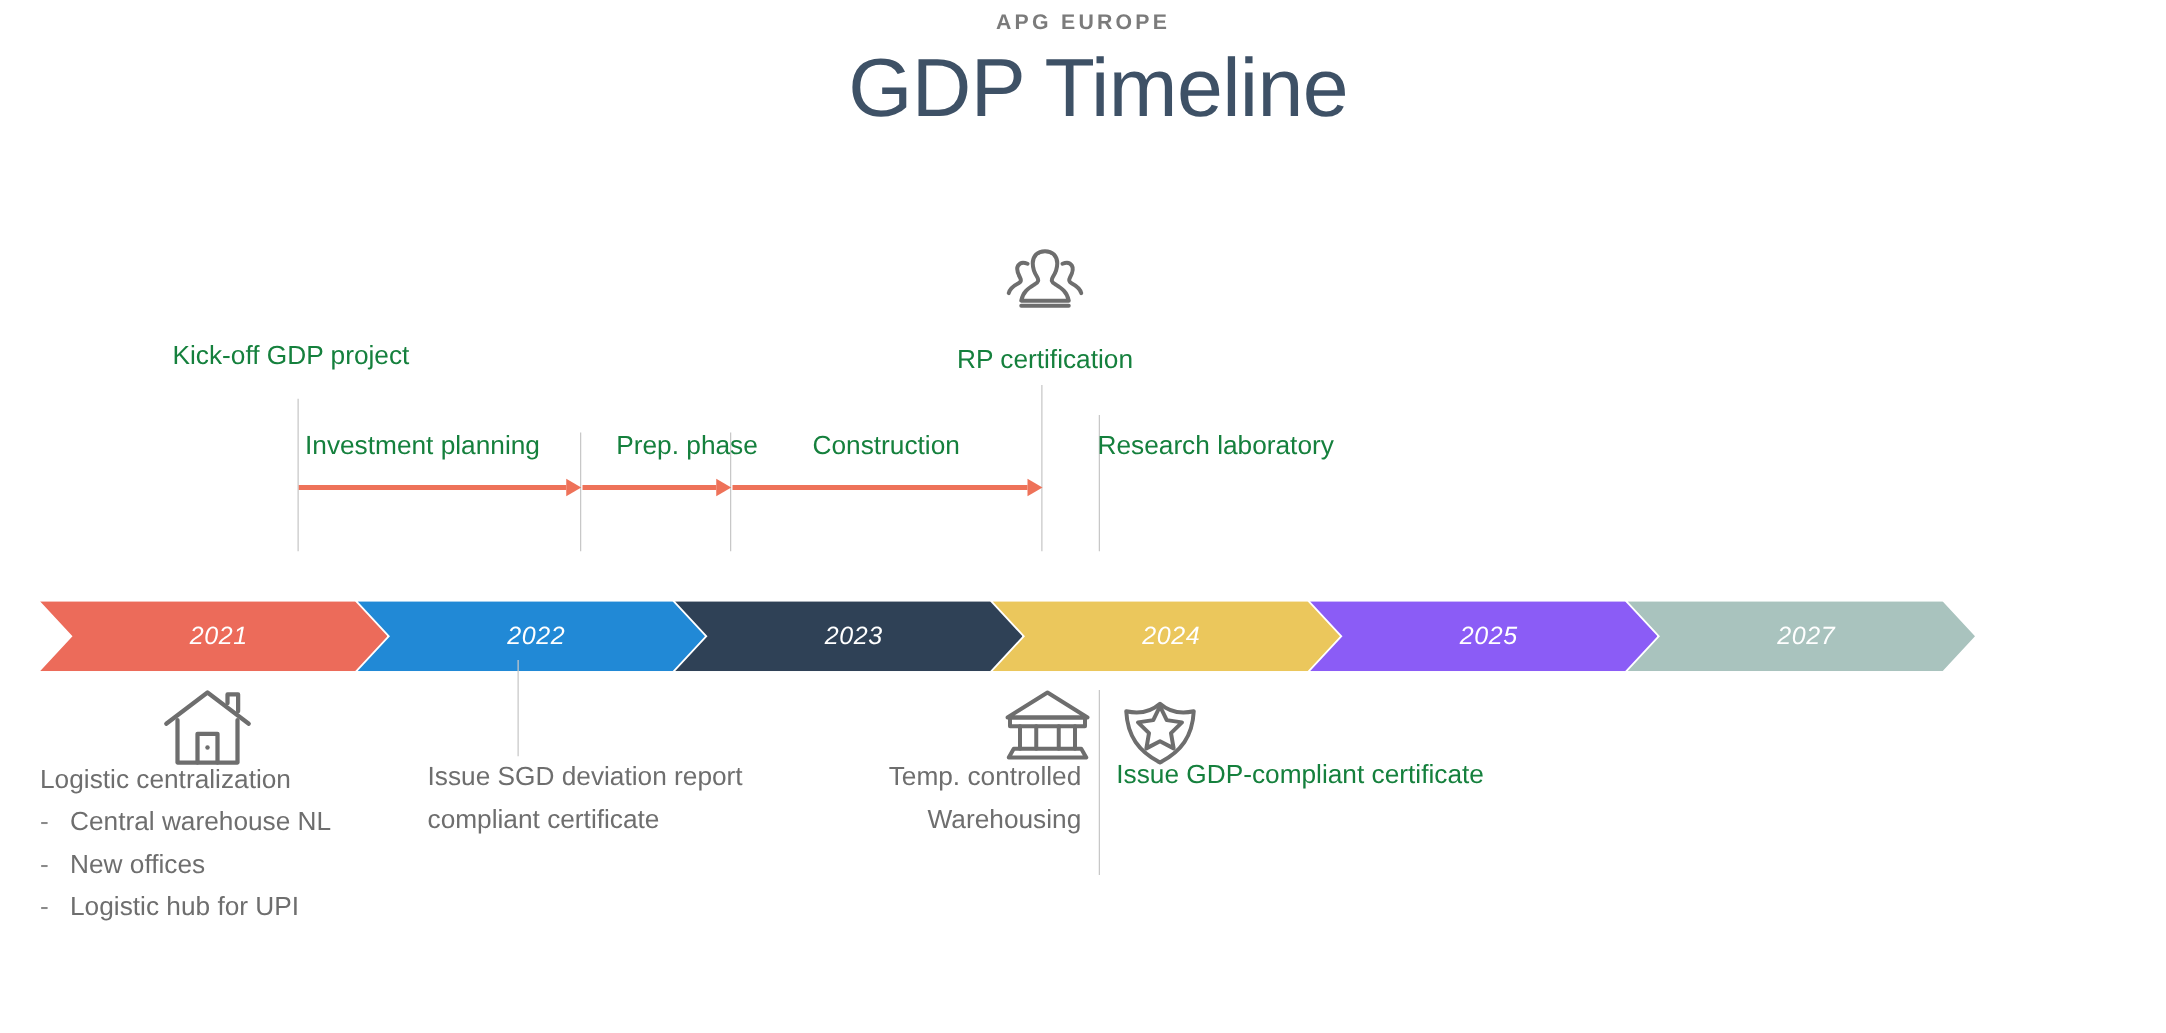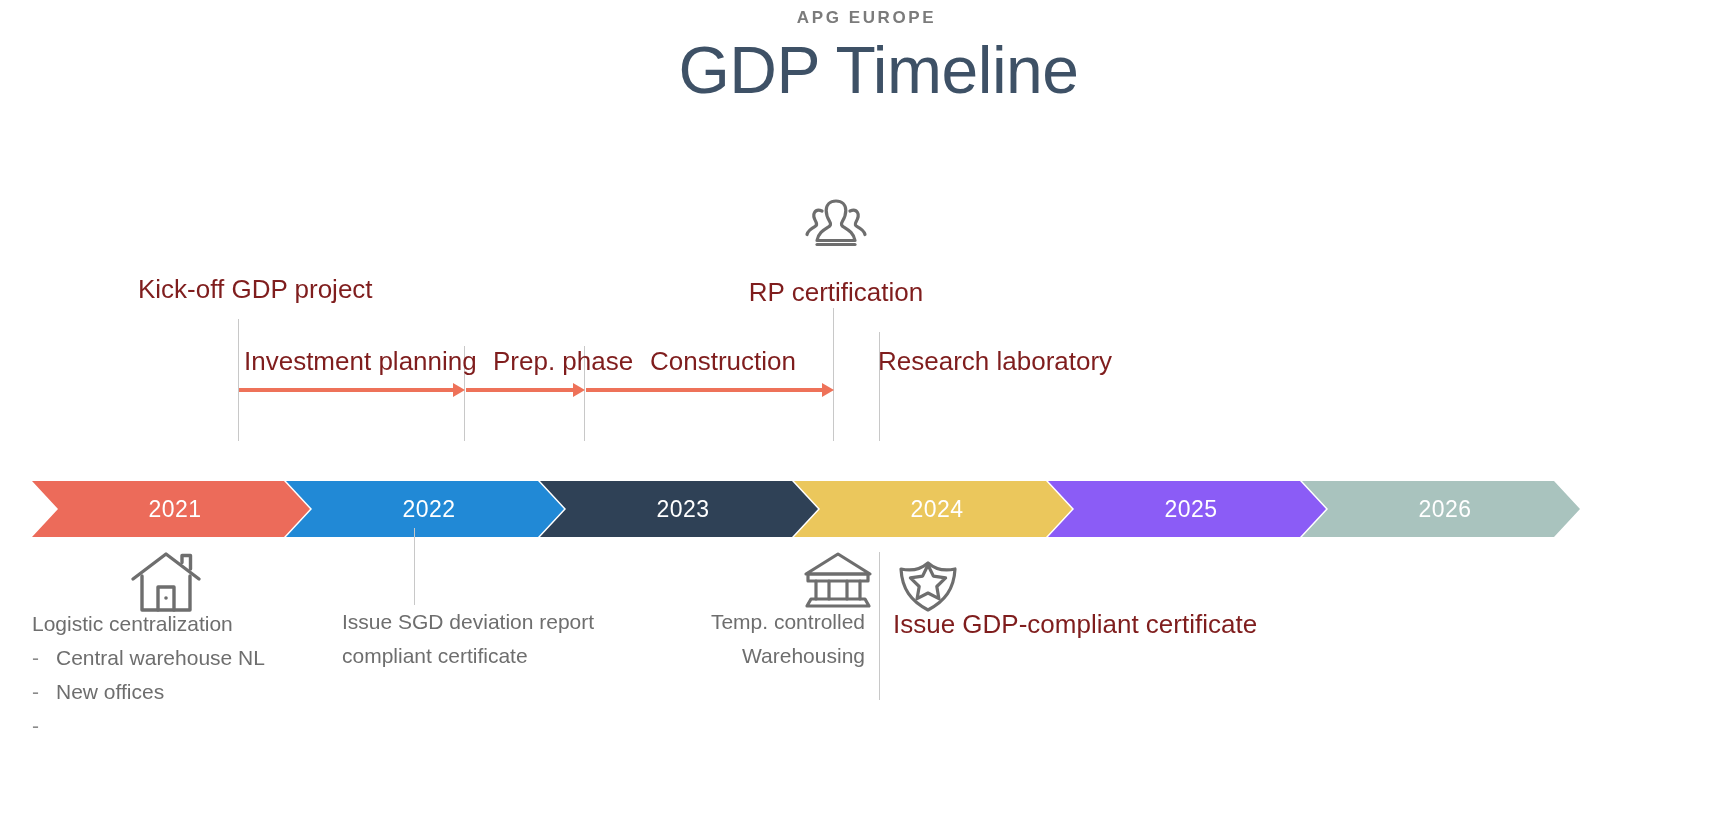--- a/index.html
+++ b/index.html
@@ -11,36 +11,36 @@
   
   #eyebrow{left:0;top:8px;width:1733px;text-align:center;
            font-size:17px;font-weight:bold;letter-spacing:2.6px;color:#7b7b7b;}
   #title{left:0;top:36px;width:1733px;text-align:center;
          font-size:66px;font-weight:normal;color:#3e5166;letter-spacing:-0.5px;
          line-height:1.05;padding-left:12px;}
 
   
   #band{left:32px;top:481px;width:1672px;height:56px;}
   .chev{position:absolute;top:0;height:56px;display:flex;align-items:center;
-        justify-content:center;color:#ffffff;font-size:23px;letter-spacing:.5px;
-        clip-path:polygon(0 0, calc(100% - 26px) 0, 100% 50%, calc(100% - 26px) 100%, 0 100%, 26px 50%);}
+        justify-content:center;color:#ffffff;font-size:20px;letter-spacing:.5px;
+        clip-path:polygon(0 0, calc(100% - 26px) 0, 100% 50%, calc(100% - 26px) 100%, 0 100%, 26px 50%);font-style:italic;}
   .chev.first{clip-path:polygon(0 0, calc(100% - 26px) 0, 100% 50%, calc(100% - 26px) 100%, 0 100%, 26px 50%);}
   .chev span{transform:translateX(4px);}
 
   
   .vline{position:absolute;width:1px;background:#c8c8c8;}
 
   
   .arrow{position:absolute;height:4px;background:#EE7259;}
   .arrowhead{position:absolute;width:0;height:0;
              border-top:7px solid transparent;border-bottom:7px solid transparent;
              border-left:12px solid #EE7259;}
 
   
-  .lbl{position:absolute;font-size:26px;color:#7f1d1d;white-space:nowrap;line-height:1.55;}
+  .lbl{position:absolute;font-size:21px;color:#15803d;white-space:nowrap;line-height:1.55;}
   .lbl.ctr{text-align:center;}
   .block{position:absolute;font-size:21px;color:#6e6e6e;line-height:1.62;}
   .bullets{margin:0;padding:0;list-style:none;}
   .bullets li{display:flex;gap:14px;}
   .bullets li .dash{width:10px;color:#8a8a8a;}
 
   
   .ico{position:absolute;}
 </style>
 </head>
@@ -91,21 +91,21 @@
   <div class="chev" style="left: 508px; width: 278px; background: rgb(47, 65, 86);">
       <span>2023</span>
     </div>
   <div class="chev" style="left: 762px; width: 278px; background: rgb(235, 199, 92);">
       <span>2024</span>
     </div>
   <div class="chev" style="left: 1016px; width: 278px; background: #8b5cf6;">
       <span>2025</span>
     </div>
   <div class="chev" style="left: 1270px; width: 278px; background: rgb(169, 195, 190);">
-      <span>2026</span>
+      <span>2027</span>
     </div>
 </div>
 
 <div class="ico" style="left:130px;top:549px;">
   <svg width="72" height="66" viewBox="0 0 72 66" fill="none" stroke="#6e6e6e" stroke-width="3.4" stroke-linecap="round" stroke-linejoin="round">
     <path d="M3 30 36 5l33 25"></path>
     <path d="M52 13.5V6.5h8.5v13.5"></path>
     <path d="M12 27v34h48V27"></path>
     <path d="M28 61V38h16v23"></path>
     <circle cx="36" cy="49" r="1.8" fill="#6e6e6e" stroke="none"></circle>
@@ -118,20 +118,21 @@
     <li>
         <span class="dash">-</span>
         <span>Central warehouse NL</span>
       </li>
     <li>
         <span class="dash">-</span>
         <span>New offices</span>
       </li>
     <li>
         <span class="dash">-</span>
+        <span>Logistic hub for UPI</span>
       </li>
   </ul>
 </div>
 
 <div class="vline" style="left: 414px; top: 528px; height: 77px; background: rgb(200, 200, 200);"></div>
 
 <div class="block" style="left:342px;top:605px;width:330px;">
   <div>Issue SGD deviation report</div>
   <div>compliant certificate</div>
 </div>

